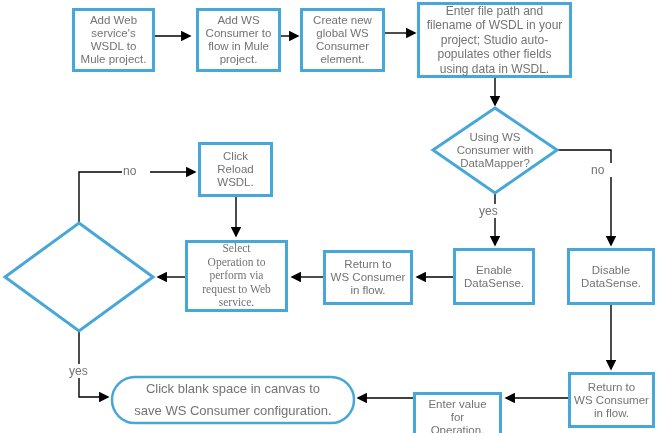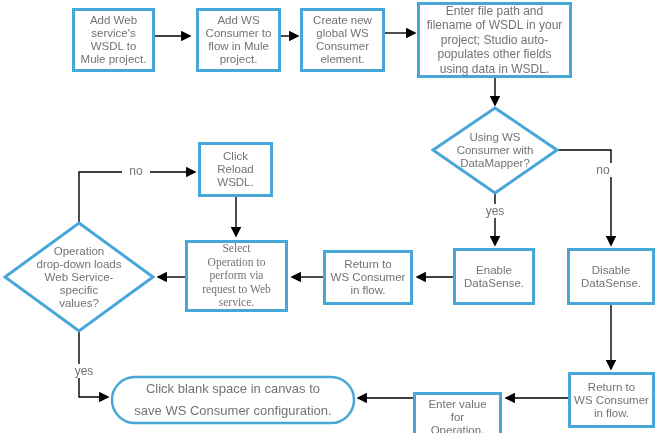--- a/index.html
+++ b/index.html
@@ -13,21 +13,21 @@
   .node {
     position:absolute; display:flex; align-items:center; justify-content:center;
     text-align:center; white-space:pre-line; font-size:11.5px; line-height:13px;
     box-sizing:border-box;
   }
   .rect { background:#ffffff; border:3px solid #47a7d8; }
   .wide  { font-size:12px; line-height:14.6px; }
   .tall  { line-height:13.5px;font-family:Liberation Serif, serif; }
   .elltxt{ font-size:13px; line-height:22px; }
   .edge-label {
-    position:absolute; font-size:12px; line-height:14px; text-align:center;
+    position:absolute; font-size:12px; line-height:14px; text-align:left;
     background:#ffffff; padding:0 1px;
   }
 </style>
 </head>
 <body>
 
 <div class="canvas">
 
   <svg class="layer" width="659" height="433" viewBox="0 0 659 433">
     <defs>
@@ -92,25 +92,20 @@
   <div class="node rect" style="left:568px;top:372px;width:87px;height:56px">Return to
 WS Consumer
 in flow.</div>
   <div class="node rect" style="left:413px;top:392px;width:89px;height:51px">Enter value
 for
 Operation.</div>
 
   <div class="node" style="left:433px;top:108px;width:124px;height:85px">Using WS
 Consumer with
 DataMapper?</div>
-  <div class="node" style="left:5px;top:223px;width:148px;height:108px">Operation
-drop-down loads
-Web Service-
-specific
-values?</div>
   <div class="node elltxt" style="left:112px;top:377px;width:242px;height:46px">Click blank space in canvas to
 save WS Consumer configuration.</div>
 
   <div class="edge-label" style="left:590px;top:163px;width:24px">no</div>
   <div class="edge-label" style="left:478px;top:204px;width:32px">yes</div>
   <div class="edge-label" style="left:122px;top:164px;width:26px">no</div>
   <div class="edge-label" style="left:68px;top:364px;width:30px">yes</div>
 
 </div>
 

